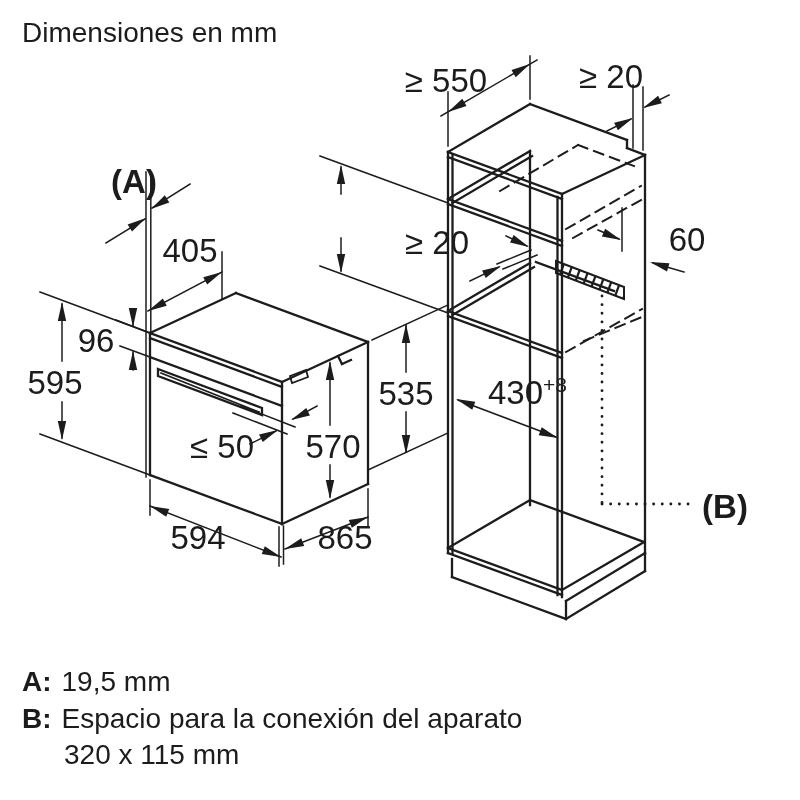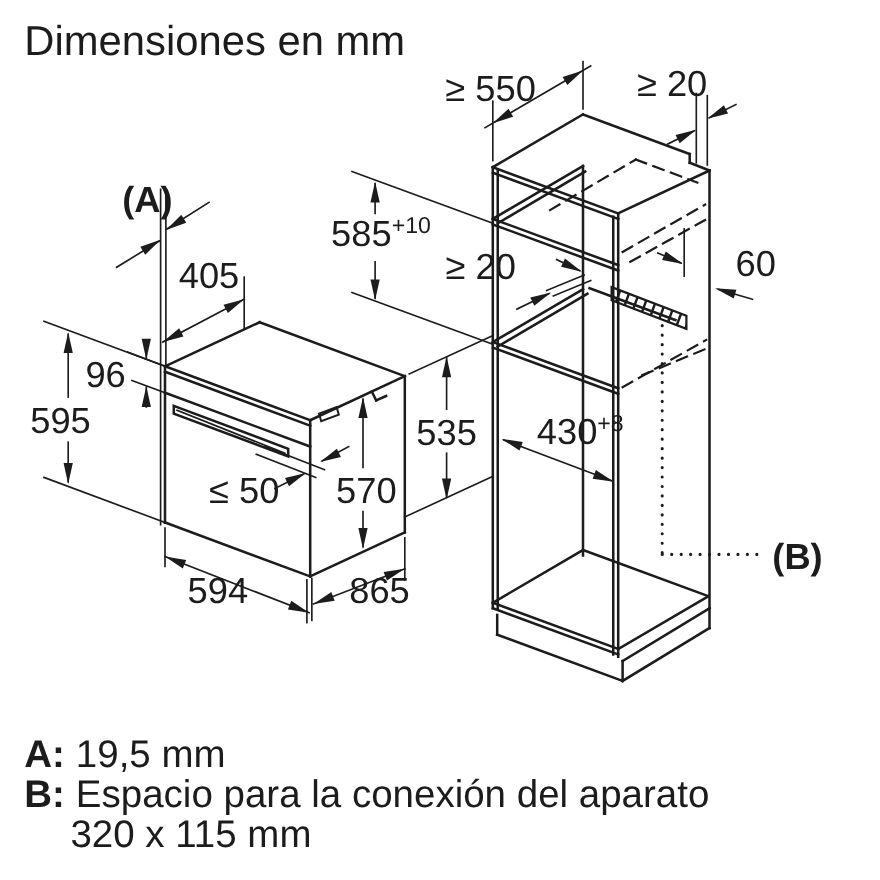--- a/index.html
+++ b/index.html
@@ -3,23 +3,23 @@
 <meta charset="utf-8">
 <style>
   html,body{margin:0;padding:0;background:#fff;}
   .canvas{position:relative;width:800px;height:800px;background:#fff;overflow:hidden;
           font-family:"Liberation Sans","DejaVu Sans",sans-serif;color:#1c1c1c;}
   #diagram-svg{position:absolute;left:0;top:0;}
   .lbl{position:absolute;transform:translate(-50%,-50%);font-size:33px;line-height:1;
        white-space:nowrap;color:#1c1c1c;}
   .lbl.left{transform:translate(0,-50%);}
   .bold{font-weight:bold;}
-  .page-title{position:absolute;left:22px;top:17px;font-size:38px;white-space:nowrap;text-align:center;}
+  .page-title{position:absolute;left:22px;top:17px;font-size:28px;white-space:nowrap;text-align:center;}
   sup.dim-sup{font-size:21px;vertical-align:super;line-height:0;}
-  .footer-line{position:absolute;font-size:35px;line-height:1;white-space:nowrap;}
+  .footer-line{position:absolute;font-size:28px;line-height:1;white-space:nowrap;}
   .footer-key{font-weight:bold;margin-right:10px;}
 </style>
 </head>
 <body>
 
 <div class="canvas">
 
   <svg id="diagram-svg" width="800" height="800" viewBox="0 0 800 800">
   <defs>
         <clipPath id="ventclip">
@@ -186,21 +186,20 @@
   <div class="lbl" style="left:96px;top:340px">96</div>
   <div class="lbl" style="left:55px;top:382px">595</div>
   <div class="lbl" style="left:222px;top:446px">≤ 50</div>
   <div class="lbl" style="left:333px;top:446px">570</div>
   <div class="lbl" style="left:198px;top:537px">594</div>
   <div class="lbl" style="left:345px;top:537px">865</div>
   <div class="lbl" style="left:406px;top:393px">535</div>
 
   <div class="lbl" style="left:446px;top:80px">≥ 550</div>
   <div class="lbl" style="left:611px;top:76px">≥ 20</div>
-  <div class="lbl left" style="left:301px;top:212px"><span>585</span><sup class="dim-sup">+10</sup></div>
   <div class="lbl" style="left:437px;top:242px">≥ 20</div>
   <div class="lbl" style="left:687px;top:239px">60</div>
   <div class="lbl left" style="left:488px;top:392px"><span>430</span><sup class="dim-sup">+8</sup></div>
   <div class="lbl bold" style="left:725px;top:506px">(B)</div>
 
   <div class="footer-line" style="left:22px;top:668px"><span class="footer-key">A:</span><span>19,5 mm</span></div>
   <div class="footer-line" style="left:22px;top:705px"><span class="footer-key">B:</span><span>Espacio para la conexión del aparato</span></div>
   <div class="footer-line" style="left:64px;top:741px">320 x 115 mm</div>
 </div>
 

